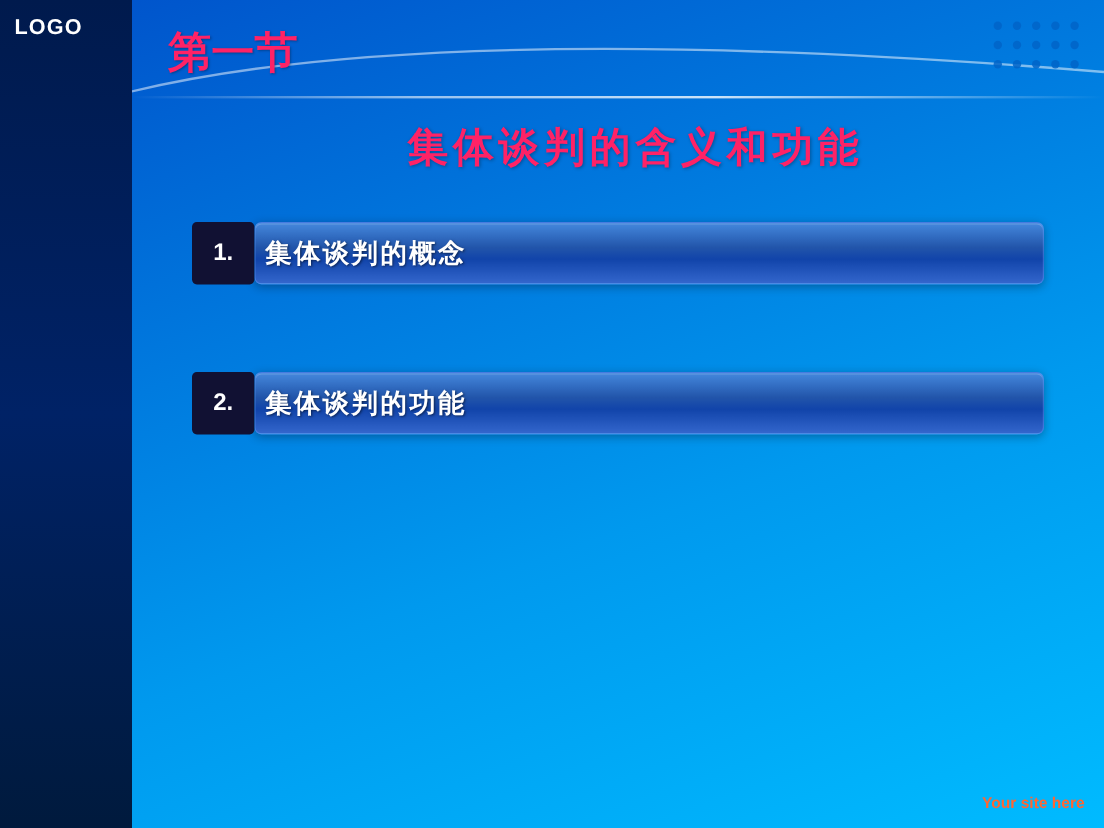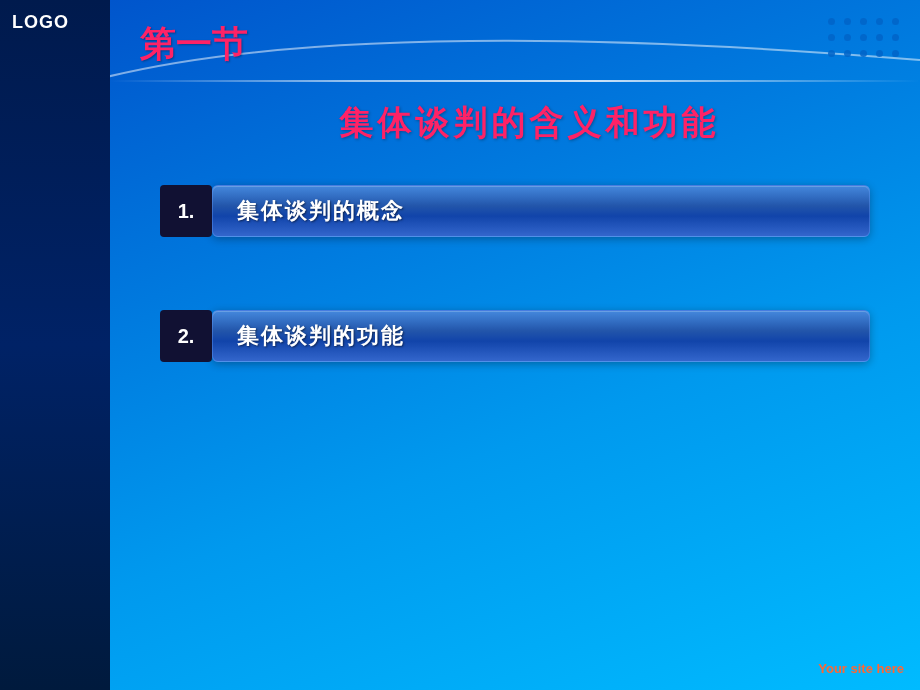--- a/index.html
+++ b/index.html
@@ -160,21 +160,21 @@
     }
 
     .item-bar {
       flex: 1;
       height: 52px;
       background: linear-gradient(180deg, #4488dd 0%, #2255aa 40%, #1144aa 60%, #3366cc 100%);
       border-radius: 6px;
       margin-left: 0;
       display: flex;
       align-items: center;
-      padding-left: 24px;
+      padding-left: 8px;
       border: 1px solid rgba(100,160,255,0.4);
       box-shadow: inset 0 1px 0 rgba(255,255,255,0.2), 0 2px 8px rgba(0,0,0,0.3);
     }
 
     .item-text {
       color: white;
       font-size: 22px;
       font-weight: bold;
       font-family: 'SimHei', 'Microsoft YaHei', sans-serif;
       text-shadow: 1px 1px 2px rgba(0,0,0,0.5);

